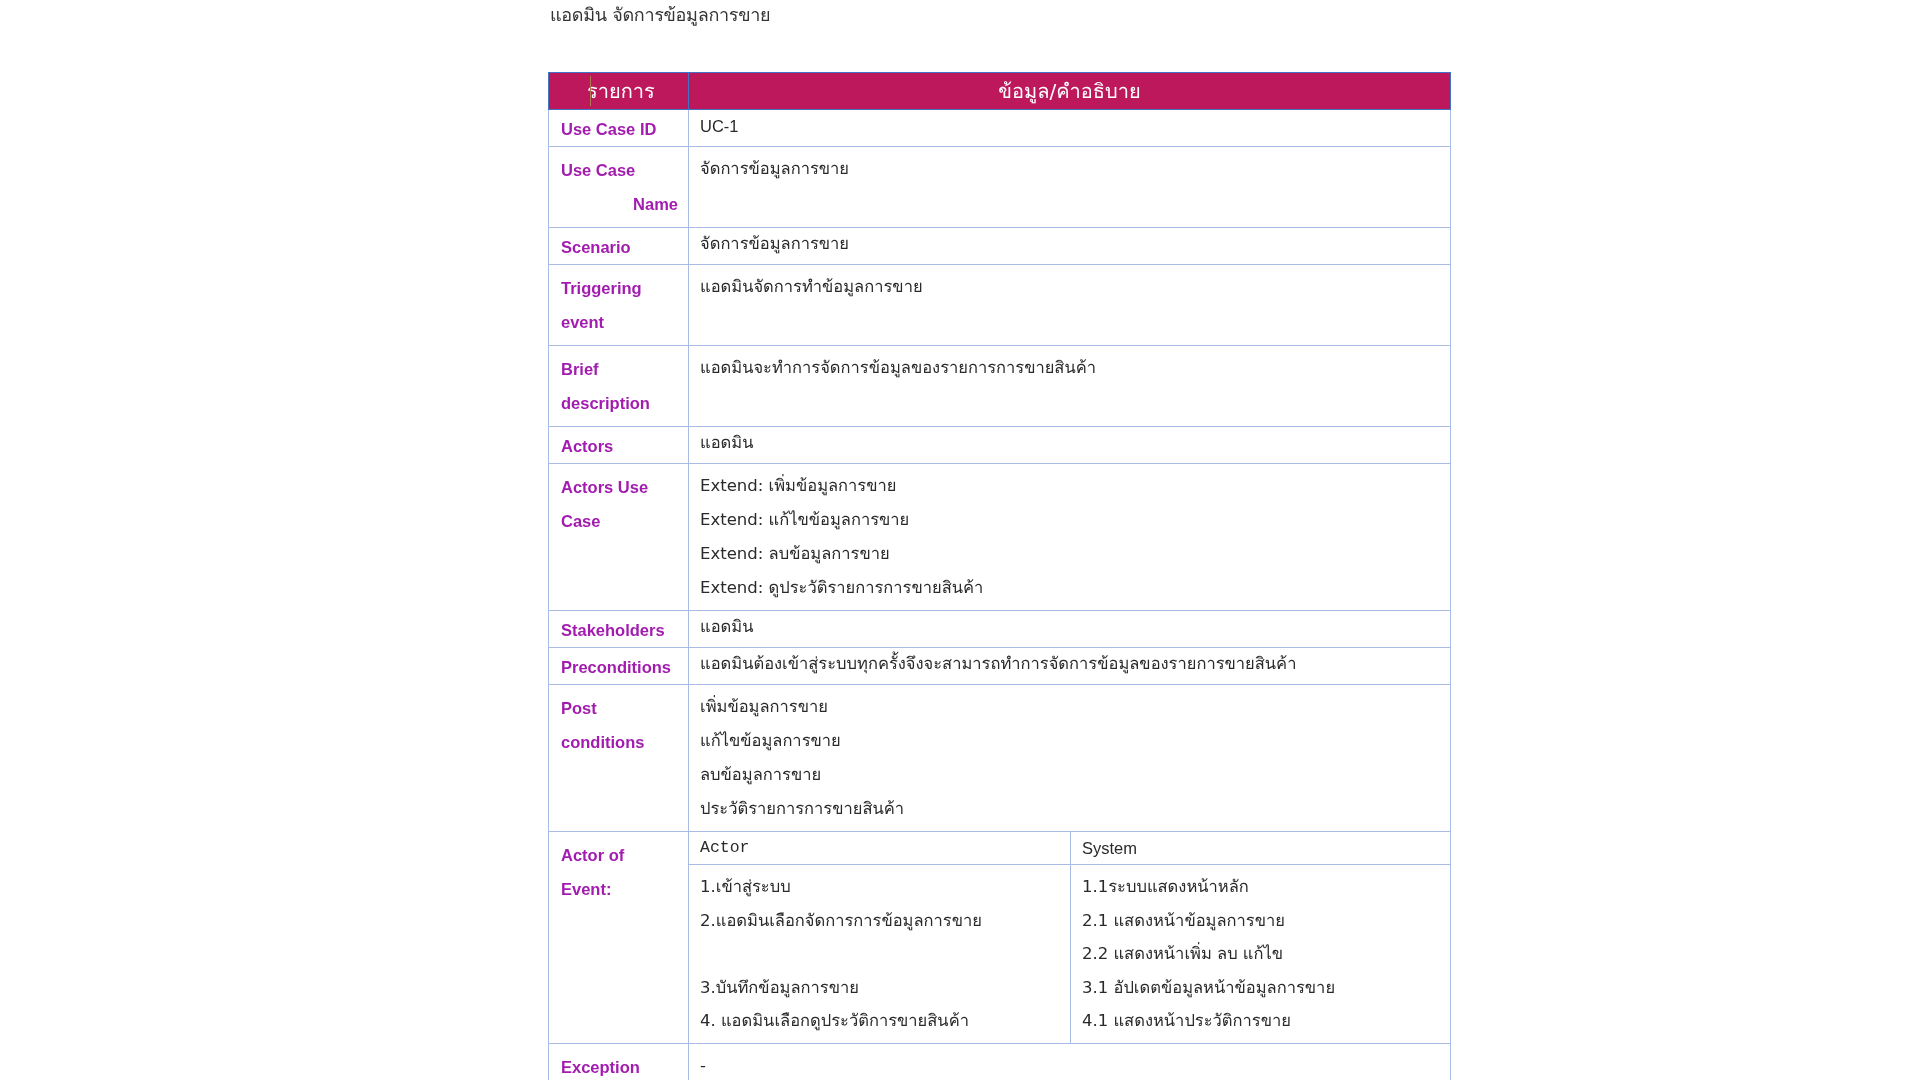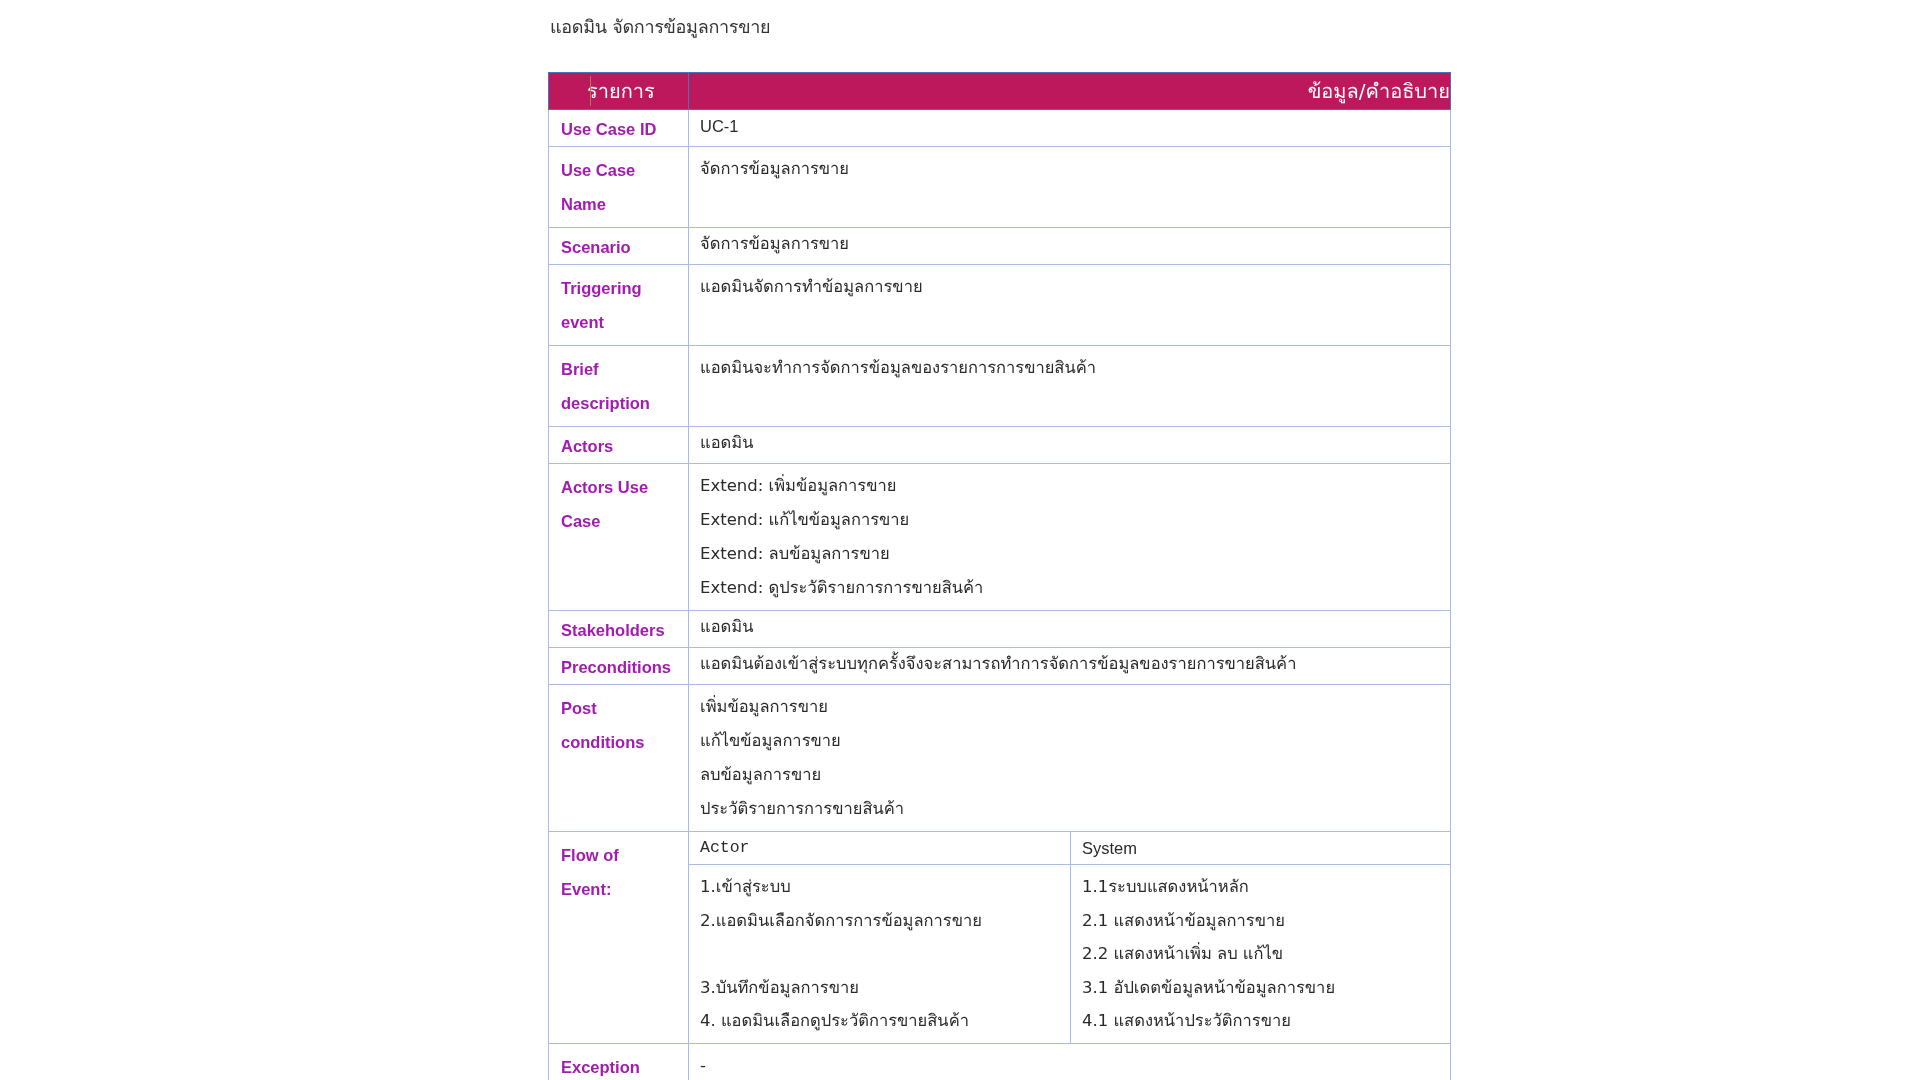--- a/index.html
+++ b/index.html
@@ -11,21 +11,21 @@
       overflow: hidden;
     }
     body {
       font-family: "Liberation Sans", "DejaVu Sans", sans-serif;
       color: #222222;
       position: relative;
     }
     .doc-title {
       position: absolute;
       left: 550px;
-      top: 12px;
+      top: 0;
       font-size: 18px;
       color: #333333;
       font-family: "DejaVu Sans", "Liberation Sans", sans-serif;
       letter-spacing: -0.3px;
     }
     .uc-table {
       position: absolute;
       left: 548px;
       top: 72px;
       width: 902px;
@@ -57,21 +57,21 @@
       position: relative;
     }
     .hdr th.h-label .cursor-mark {
       position: absolute;
       left: 41px;
       top: 3px;
       width: 1px;
       height: 30px;
       background: #b07a50;
     }
-    .hdr th.h-info { text-align: right; }
+    .hdr th.h-info { text-align: center; }
     .label-cell {
       font-weight: bold;
       color: #a21caf;
       padding: 6px 10px 6px 12px !important;
       line-height: 34px;
       font-size: 16.5px;
     }
     .value-cell {
       padding: 5px 11px 5px 11px !important;
       line-height: 34px;
@@ -110,21 +110,21 @@
   </tr>
 
   <tr>
     <td class="label-cell single-line">Use Case ID</td>
     <td class="value-cell single-line" colspan="2" style="font-family:'Liberation Sans',sans-serif;">UC-1</td>
   </tr>
 
   <tr>
     <td class="label-cell">
       <span class="line" style="display:block;height:34px;">Use Case</span>
-      <span class="line" style="display:block;height:34px;">Name</span>
+      <span class="line" style="display:block;height:34px;text-align:right;">Name</span>
     </td>
     <td class="value-cell" colspan="2">
       <span class="line">จัดการข้อมูลการขาย</span>
     </td>
   </tr>
 
   <tr>
     <td class="label-cell single-line">Scenario</td>
     <td class="value-cell single-line" colspan="2">จัดการข้อมูลการขาย</td>
   </tr>
@@ -185,21 +185,21 @@
     <td class="value-cell" colspan="2">
       <span class="line">เพิ่มข้อมูลการขาย</span>
       <span class="line">แก้ไขข้อมูลการขาย</span>
       <span class="line">ลบข้อมูลการขาย</span>
       <span class="line">ประวัติรายการการขายสินค้า</span>
     </td>
   </tr>
 
   <tr>
     <td class="label-cell" rowspan="2">
-      <span style="display:block;height:34px;">Flow of</span>
+      <span style="display:block;height:34px;">Actor of</span>
       <span style="display:block;height:34px;">Event:</span>
     </td>
     <td class="value-cell flow-head" style="font-family:Liberation Mono, monospace;">Actor</td>
     <td class="value-cell flow-head" style="font-family:'Liberation Sans',sans-serif;">System</td>
   </tr>
 
   <tr>
     <td class="value-cell flow-body">
       <span class="line">1.เข้าสู่ระบบ</span>
       <span class="line">2.แอดมินเลือกจัดการการข้อมูลการขาย</span>

